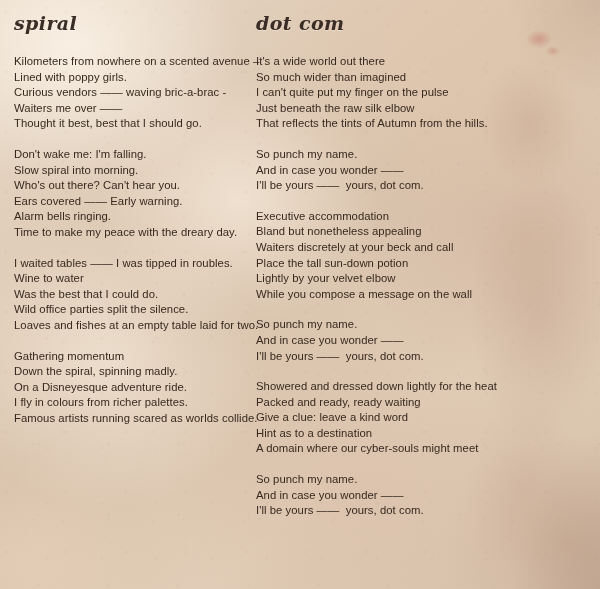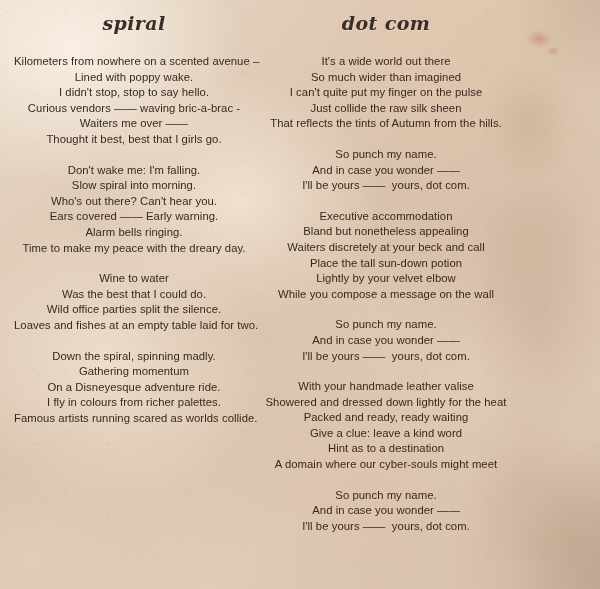--- a/index.html
+++ b/index.html
@@ -103,21 +103,20 @@
     top: 0;
     width: 140px;
     height: 150px;
     background:
       radial-gradient(ellipse 130px 140px at 100% 0%, rgba(150,116,98,0.30), rgba(150,116,98,0) 72%);
   }
 
   #content {
     position: absolute;
     inset: 0;
-    text-align: center;
   }
   .column {
     position: absolute;
     top: 0;
   }
   #col-left { left: 14px; width: 240px; }
   #col-right { left: 256px; width: 260px; }
 
   .song-title {
     font-family: "DejaVu Serif", serif;
@@ -162,57 +161,57 @@
     <div class="red-mark2"></div>
     <div class="dark-edge"></div>
   </div>
 
   <div id="content">
     <div class="column" id="col-left">
       <div class="song-title">spiral</div>
       <div class="stanzas">
           <div class="stanza">
             <div class="line">Kilometers from nowhere on a scented avenue –</div>
-            <div class="line">Lined with poppy wake.</div>
-            <div class="line">I didn't stop, stop to say hello.</div>
+            <div class="line">Lined with poppy girls.</div>
             <div class="line">Curious vendors —— waving bric-a-brac -</div>
             <div class="line">Waiters me over ——</div>
-            <div class="line">Thought it best, best that I girls go.</div>
+            <div class="line">Thought it best, best that I should go.</div>
           </div>
           <div class="stanza">
             <div class="line">Don't wake me: I'm falling.</div>
             <div class="line">Slow spiral into morning.</div>
             <div class="line">Who's out there? Can't hear you.</div>
             <div class="line">Ears covered —— Early warning.</div>
             <div class="line">Alarm bells ringing.</div>
             <div class="line">Time to make my peace with the dreary day.</div>
           </div>
           <div class="stanza">
+            <div class="line">I waited tables —— I was tipped in roubles.</div>
             <div class="line">Wine to water</div>
             <div class="line">Was the best that I could do.</div>
             <div class="line">Wild office parties split the silence.</div>
             <div class="line">Loaves and fishes at an empty table laid for two.</div>
           </div>
           <div class="stanza">
+            <div class="line">Gathering momentum</div>
             <div class="line">Down the spiral, spinning madly.</div>
-            <div class="line">Gathering momentum</div>
             <div class="line">On a Disneyesque adventure ride.</div>
             <div class="line">I fly in colours from richer palettes.</div>
             <div class="line">Famous artists running scared as worlds collide.</div>
           </div>
         </div>
     </div>
     <div class="column" id="col-right">
       <div class="song-title">dot com</div>
       <div class="stanzas">
           <div class="stanza">
             <div class="line">It's a wide world out there</div>
             <div class="line">So much wider than imagined</div>
             <div class="line">I can't quite put my finger on the pulse</div>
-            <div class="line">Just collide the raw silk sheen</div>
+            <div class="line">Just beneath the raw silk elbow</div>
             <div class="line">That reflects the tints of Autumn from the hills.</div>
           </div>
           <div class="stanza">
             <div class="line">So punch my name.</div>
             <div class="line">And in case you wonder ——</div>
             <div class="line">I'll be yours ——  yours, dot com.</div>
           </div>
           <div class="stanza">
             <div class="line">Executive accommodation</div>
             <div class="line">Bland but nonetheless appealing</div>
@@ -220,21 +219,20 @@
             <div class="line">Place the tall sun-down potion</div>
             <div class="line">Lightly by your velvet elbow</div>
             <div class="line">While you compose a message on the wall</div>
           </div>
           <div class="stanza">
             <div class="line">So punch my name.</div>
             <div class="line">And in case you wonder ——</div>
             <div class="line">I'll be yours ——  yours, dot com.</div>
           </div>
           <div class="stanza">
-            <div class="line">With your handmade leather valise</div>
             <div class="line">Showered and dressed down lightly for the heat</div>
             <div class="line">Packed and ready, ready waiting</div>
             <div class="line">Give a clue: leave a kind word</div>
             <div class="line">Hint as to a destination</div>
             <div class="line">A domain where our cyber-souls might meet</div>
           </div>
           <div class="stanza">
             <div class="line">So punch my name.</div>
             <div class="line">And in case you wonder ——</div>
             <div class="line">I'll be yours ——  yours, dot com.</div>

